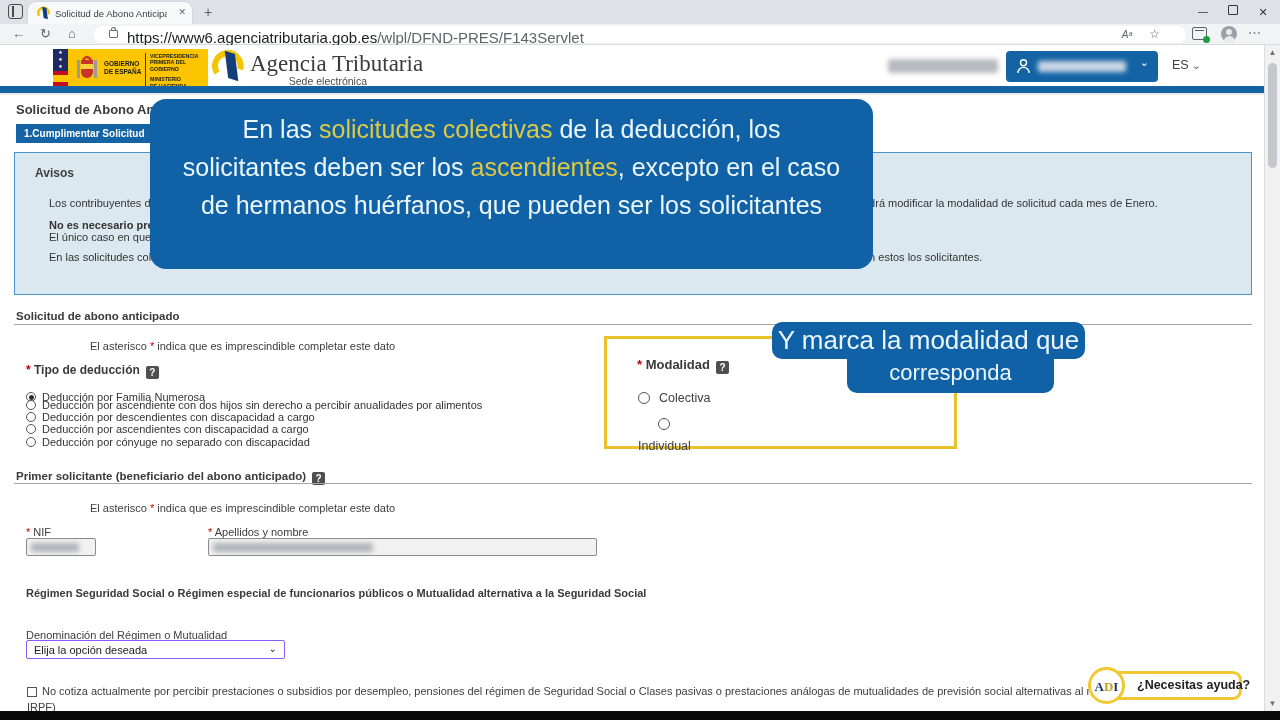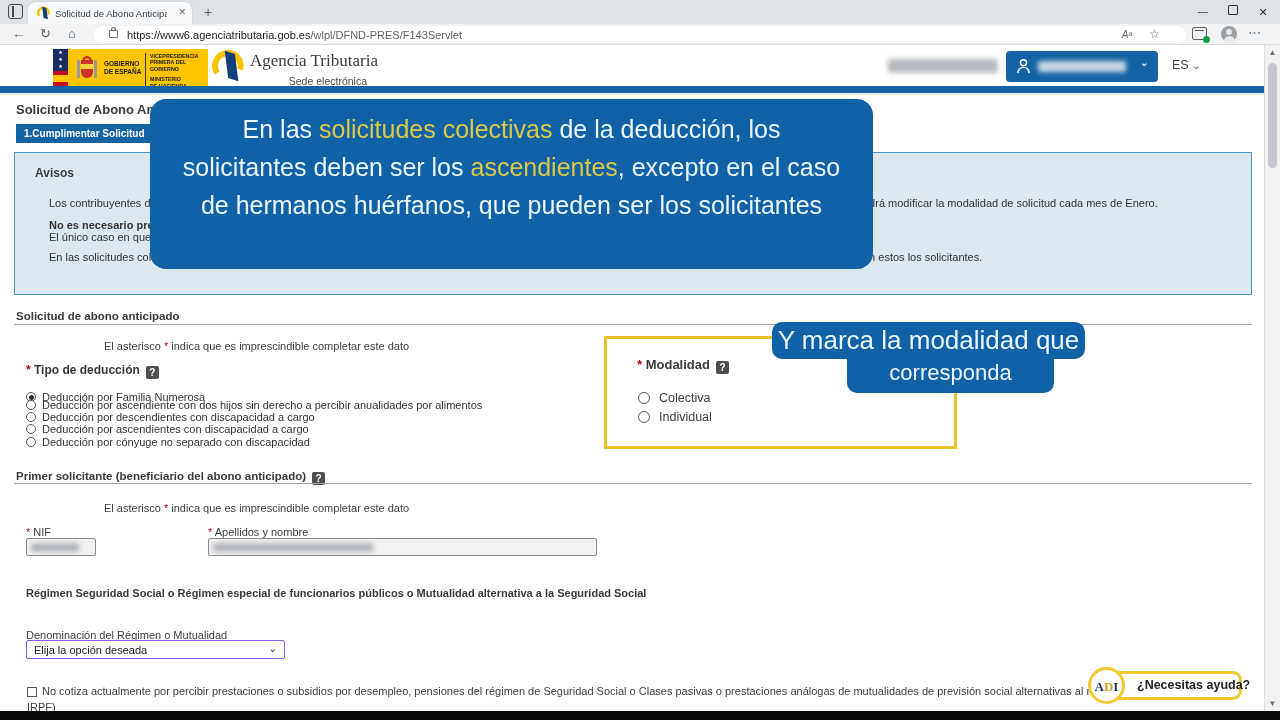--- a/index.html
+++ b/index.html
@@ -17,42 +17,42 @@
   .newtab{position:absolute;left:204px;top:4px;font-size:14px;color:#5f6368;}
   .winbtn{position:absolute;top:0;width:30px;height:24px;text-align:center;line-height:24px;font-size:10px;color:#333;}
   .maxbox{display:inline-block;width:8px;height:8px;border:1.2px solid #333;border-radius:1px;}
 
   
   .toolbar{position:absolute;left:0;top:24px;width:1280px;height:21px;background:#f1f3f4;border-bottom:1px solid #d9dbde;box-sizing:border-box;}
   .navic{position:absolute;top:26px;font-size:13px;color:#5f6368;}
   .pill{position:absolute;left:94px;top:26px;width:1092px;height:17px;background:#fff;border-radius:9px;}
   .lock{position:absolute;left:15px;top:4px;width:7px;height:6px;border:1.2px solid #6a6e72;border-radius:1px;}
   .lock::before{content:"";position:absolute;left:0.6px;top:-4px;width:3.6px;height:3px;border:1.2px solid #6a6e72;border-bottom:none;border-radius:3px 3px 0 0;}
-  .url{position:absolute;left:33px;top:3px;font-size:11px;color:#5f6368;white-space:nowrap;}
+  .url{position:absolute;left:33px;top:3px;font-size:15px;color:#5f6368;white-space:nowrap;}
   .url .dom{color:#202124;}
   .pillic{position:absolute;top:2.5px;font-size:10px;color:#5f6368;}
   .avatar{position:absolute;left:1221px;top:26px;width:16px;height:16px;border-radius:50%;background:#9aa0a6;}
   .avatar::before{content:"";position:absolute;left:5px;top:3px;width:6px;height:6px;border-radius:50%;background:#e8eaed;}
   .avatar::after{content:"";position:absolute;left:2.5px;top:9.5px;width:11px;height:7px;border-radius:6px 6px 0 0;background:#e8eaed;}
   .coll{position:absolute;left:1192px;top:27px;width:13px;height:11px;border:1.4px solid #5f6368;border-radius:2px;}
   .coll::before{content:"";position:absolute;left:2px;top:2px;width:9px;height:1.4px;background:#5f6368;}
   .coll::after{content:"";position:absolute;right:-4px;bottom:-4px;width:7px;height:7px;border-radius:50%;background:#1a9e44;}
 
   
   .hdr{position:absolute;left:0;top:45px;width:1280px;height:41px;background:#fff;}
   .flag{position:absolute;left:53px;top:4px;width:15px;height:37px;}
   .flag .stars{height:22px;background:#1b2a63;color:#fff;font-size:5px;line-height:7px;text-align:center;}
   .flag .r1{height:4px;background:#c60b1e;}
   .flag .y1{height:7px;background:#ffc400;}
   .flag .r2{height:4px;background:#c60b1e;}
   .ygroup{position:absolute;left:68px;top:4px;width:140px;height:37px;background:#fdc500;}
   .gobtxt{position:absolute;left:36px;top:11px;font-size:6.5px;font-weight:bold;color:#1a1a1a;line-height:7.5px;}
   .mintxt{position:absolute;left:77px;top:4px;font-size:5.3px;font-weight:bold;color:#1a1a1a;line-height:6.4px;border-left:1px solid #333;padding-left:4px;}
   .mintxt .gap{height:4px;}
-  .brand{position:absolute;left:250px;top:6px;font-family:"Liberation Serif",serif;font-size:17px;color:#3b3b3b;}
+  .brand{position:absolute;left:250px;top:6px;font-family:"Liberation Serif",serif;font-size:23px;color:#3b3b3b;}
   .brandsub{position:absolute;left:250px;top:30px;width:117px;text-align:right;font-size:10.5px;color:#4a4a4a;}
   .blur-chip{background:#b6bac0;border-radius:2px;filter:blur(2.5px);}
   .hdrbtn{position:absolute;left:1006px;top:6px;width:152px;height:31px;background:#1464a5;border-radius:4px;}
   .hdrbtn .chip{position:absolute;left:32px;top:10px;width:88px;height:11px;background:#c9d6e4;border-radius:2px;filter:blur(2.5px);}
   .hdrbtn .chev{position:absolute;right:9px;top:5px;color:#fff;font-size:11px;}
   .lang{position:absolute;left:1172px;top:13px;font-size:12.5px;color:#3c4043;}
   .lang .chev{color:#5f6368;font-size:11px;margin-left:3px;}
   .bluebar{position:absolute;left:0;top:86px;width:1264px;height:7px;background:#1464a5;border-bottom:2px solid #ececec;}
 
   
@@ -61,21 +61,21 @@
   .sbar .thumb{position:absolute;left:3px;top:18px;width:9px;height:105px;background:#c4c7cc;border-radius:5px;}
 
   
   .pgtitle{position:absolute;left:16px;top:102px;font-size:13px;font-weight:bold;color:#3a3a3a;}
   .ptab{position:absolute;left:16px;top:124px;background:#1464a5;color:#fff;font-size:10px;font-weight:bold;padding:4px 10px 4px 8px;}
   .avisos{position:absolute;left:14px;top:152px;width:1238px;height:143px;background:#dce8ef;border:1px solid #4b92c6;box-sizing:border-box;}
   .av-t{position:absolute;left:20px;top:13px;font-size:12px;font-weight:bold;color:#3f3f3f;}
   .av-l{position:absolute;font-size:11px;color:#333;white-space:nowrap;}
   .rule{position:absolute;left:14px;width:1238px;border-top:1px solid #a6a6a6;}
   .sechdr{position:absolute;left:16px;font-size:11.5px;font-weight:bold;color:#3a3a3a;}
-  .note{position:absolute;left:56px;font-size:11px;color:#3d3d3d;padding-left:48px;}
+  .note{position:absolute;left:42px;font-size:11px;color:#3d3d3d;padding-left:48px;}
   .req{color:#c00000;}
   .qicon{display:inline-block;width:13px;height:13px;background:#4f4f4f;color:#fff;font-size:10px;font-weight:bold;text-align:center;line-height:13px;border-radius:2px;margin-left:6px;vertical-align:-2px;}
   .fldlabel{position:absolute;font-size:11px;font-weight:bold;color:#3a3a3a;}
   .optrow{position:absolute;left:26px;display:flex;align-items:center;gap:6px;font-size:11px;color:#333;height:12px;}
   .radio{width:10px;height:10px;border:1px solid #555;border-radius:50%;background:#fff;box-sizing:border-box;flex:0 0 auto;position:relative;}
   .radio.checked::after{content:"";position:absolute;left:1.5px;top:1.5px;width:5px;height:5px;border-radius:50%;background:#2f2f2f;}
   .modbox{position:absolute;left:604px;top:336px;width:353px;height:113px;border:3px solid #e9c229;box-sizing:border-box;}
   .modlabel{position:absolute;left:30px;top:18px;font-size:13px;font-weight:bold;color:#3a3a3a;}
   .modrow{position:absolute;left:31px;display:flex;align-items:center;gap:9px;font-size:12.5px;color:#3d3d3d;}
   .modrow .radio{width:12px;height:12px;}
@@ -226,21 +226,21 @@
       <span class="radio"></span>
       <span>Deducción por cónyuge no separado con discapacidad</span>
     </div>
 
   <div class="modbox">
     <div class="modlabel"><span class="req">*</span><span> Modalidad</span><span class="qicon">?</span></div>
     <div class="modrow" style="top:52px;">
         <span class="radio"></span>
         <span>Colectiva</span>
       </div>
-    <div class="modrow" style="top:71px;">
+    <div class="modrow" style="top:79px;flex-direction:column;">
         <span class="radio"></span>
         <span>Individual</span>
       </div>
   </div>
 
   <div class="sechdr" style="top:470px;"><span>Primer solicitante (beneficiario del abono anticipado)</span><span class="qicon">?</span></div>
   <div class="rule" style="top:483px;"></div>
   <div class="note" style="top:502px;"><span>El asterisco </span><span class="req">*</span><span> indica que es imprescindible completar este dato</span></div>
 
   <div class="plain" style="left:26px;top:526px;"><span class="req">*</span><span> NIF</span></div>

